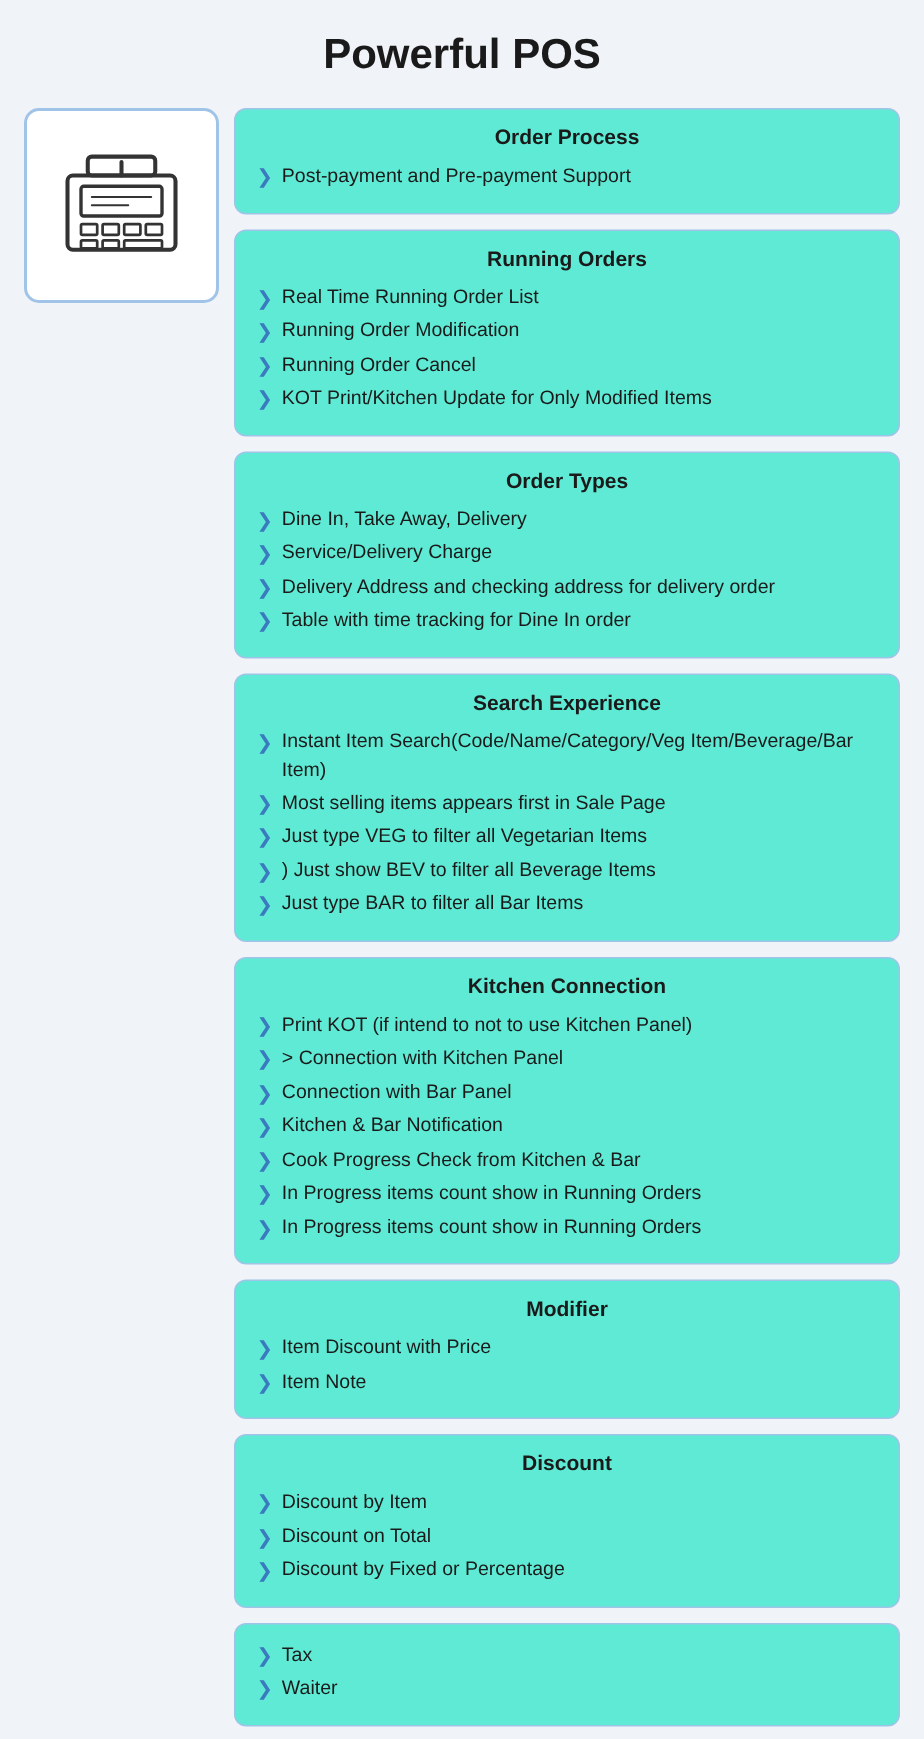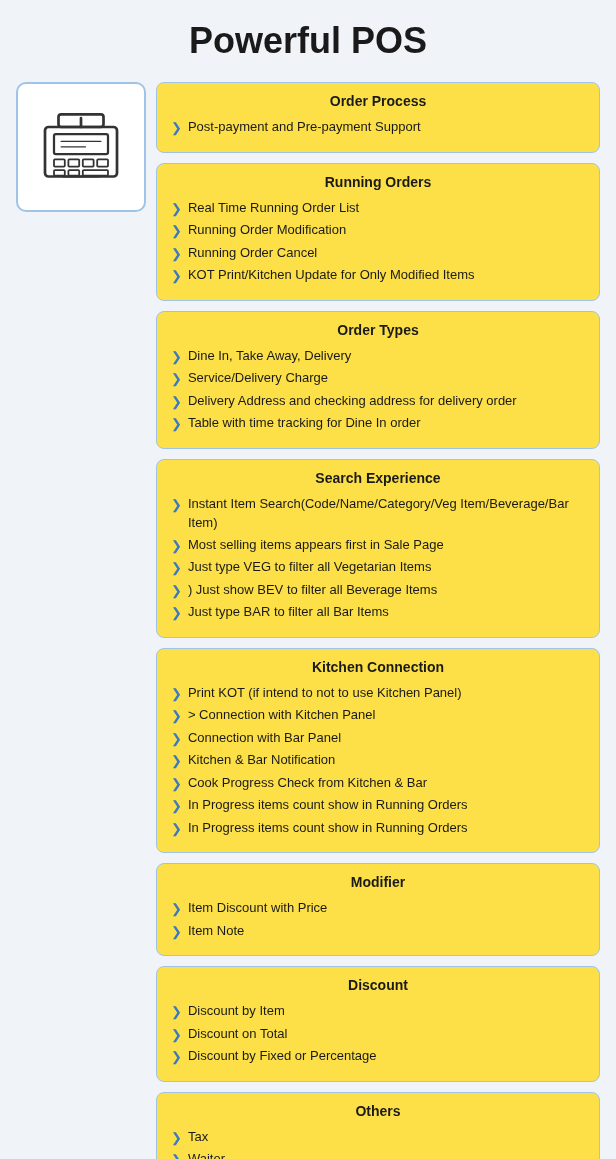--- a/index.html
+++ b/index.html
@@ -11,21 +11,21 @@
     body {
       width: 616px;
       min-height: 1159px;
       background-color: #f0f4f8;
       font-family: Arial, sans-serif;
       padding: 20px 16px;
     }
 
     .page-title {
       text-align: center;
-      font-size: 36px;
+      font-size: 28px;
       font-weight: bold;
       color: #1a1a1a;
       margin-bottom: 20px;
     }
 
     .content-area {
       display: flex;
       flex-direction: row;
       gap: 10px;
     }
@@ -44,21 +44,21 @@
     }
 
     .sections-container {
       display: flex;
       flex-direction: column;
       gap: 10px;
       flex: 1;
     }
 
     .section-card {
-      background-color: #fde047;
+      background-color: #5eead4;
       border: 1.5px solid #a0c4e8;
       border-radius: 8px;
       padding: 10px 14px 12px 14px;
     }
 
     .section-title {
       text-align: center;
       font-weight: bold;
       font-size: 14px;
       color: #1a1a1a;
@@ -243,21 +243,20 @@
         <div class="section-item">
           <span class="chevron-icon">❯</span>
           <span>Discount on Total</span>
         </div>
         <div class="section-item">
           <span class="chevron-icon">❯</span>
           <span>Discount by Fixed or Percentage</span>
         </div>
       </div>
       <div class="section-card">
-        <div class="section-title">Others</div>
         <div class="section-item">
           <span class="chevron-icon">❯</span>
           <span>Tax</span>
         </div>
         <div class="section-item">
           <span class="chevron-icon">❯</span>
           <span>Waiter</span>
         </div>
       </div>
     </div>

